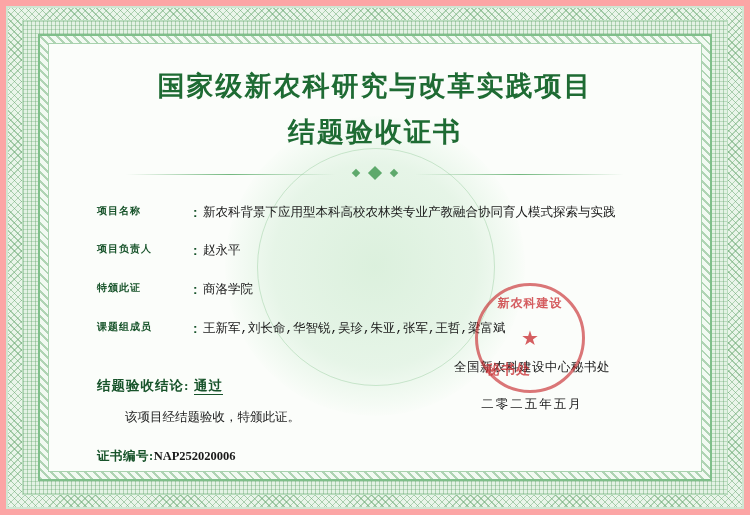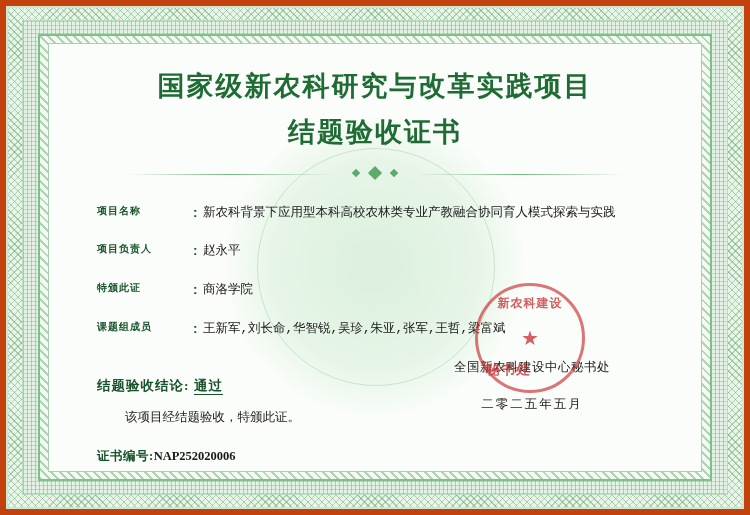--- a/index.html
+++ b/index.html
@@ -11,21 +11,21 @@
     width: 750px;
     height: 515px;
     font-family: "Liberation Sans", sans-serif;
     overflow: hidden;
   }
 
   #certificate {
     position: relative;
     width: 750px;
     height: 515px;
-    background: #c2410c;
+    background: #fca5a5;
     box-sizing: border-box;
   }
 
   
   .border-outer {
     position: absolute;
     left: 6px; top: 6px; right: 6px; bottom: 6px;
     border: 2px solid #cfe6d2;
     background:
       repeating-linear-gradient(45deg,

